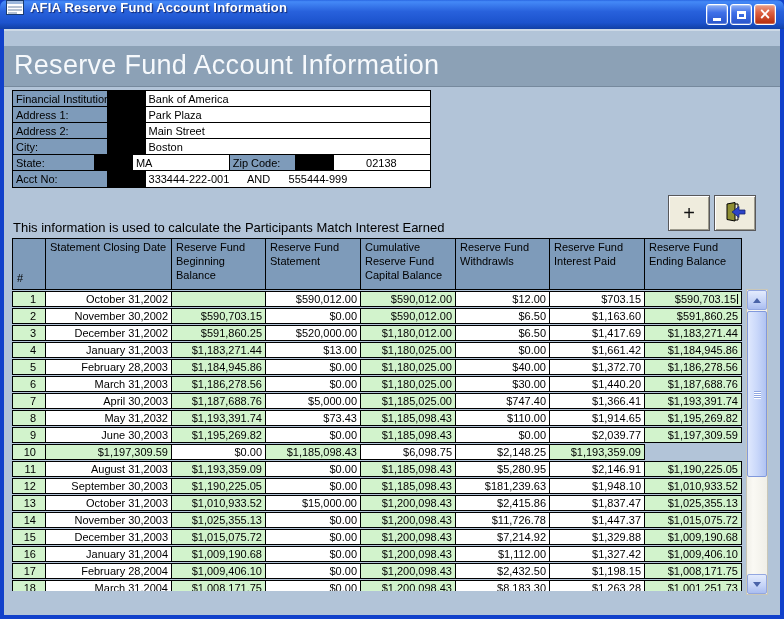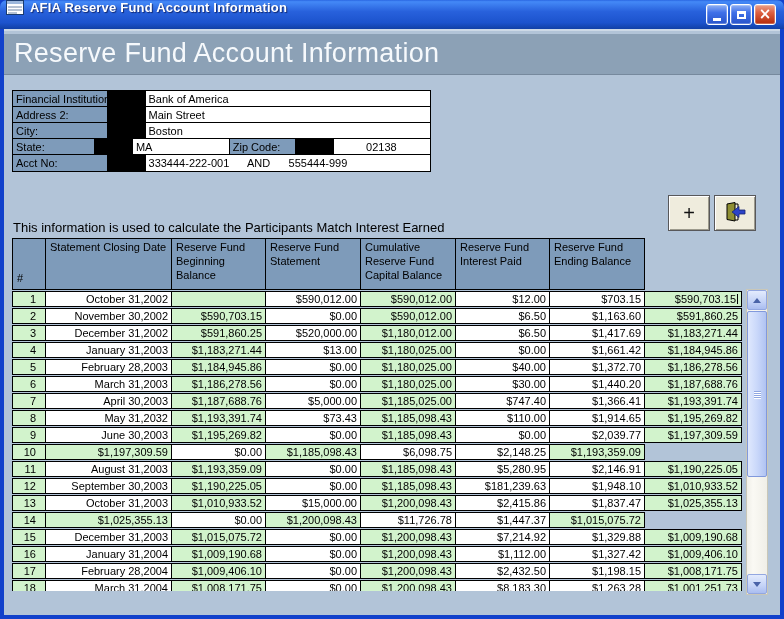--- a/index.html
+++ b/index.html
@@ -38,21 +38,21 @@
   .wbtn.close{background:linear-gradient(180deg,#eba088 0%,#dd6042 40%,#bb3313 90%);}
   .glyph-min{display:block;width:8px;height:3px;background:#fff;margin-top:9px;}
   .glyph-max{display:block;width:9px;height:8px;border:2px solid #fff;border-top-width:3px;}
   .glyph-close{color:#fff;font-size:15px;font-weight:bold;line-height:1;font-family:"DejaVu Sans",sans-serif;}
   
   .client{
     flex:1;margin:0 4px 4px 4px;position:relative;
     background:var(--body-bg);overflow:hidden;border-top:2px solid #cdd9e6;
   }
   .heading{
-    position:absolute;top:3px;left:0;width:100%;height:41px;
+    position:absolute;top:15px;left:0;width:100%;height:41px;
     background:var(--band-bg);border-bottom:1px solid #76899d;
     color:#f6f9fc;font-size:27px;padding:4px 0 0 10px;letter-spacing:.3px;
   }
   
   .info-table{
     position:absolute;top:59px;left:8px;width:419px;
     border:1px solid #000;background:#000;
   }
   .irow{display:flex;height:16px;}
   .icell{
@@ -160,20 +160,24 @@
   <div class="client">
 
     <div class="heading">Reserve Fund Account Information</div>
 
     <div class="info-table">
       <div class="irow">
         <div class="icell ilabel w-label">Financial Institution:</div>
         <div class="icell ivalue w-value">Bank of America</div>
       </div>
       <div class="irow">
+        <div class="icell ilabel w-label">Address 1:</div>
+        <div class="icell ivalue w-value">Park Plaza</div>
+      </div>
+      <div class="irow">
         <div class="icell ilabel w-label">Address 2:</div>
         <div class="icell ivalue w-value">Main Street</div>
       </div>
       <div class="irow">
         <div class="icell ilabel w-label">City:</div>
         <div class="icell ivalue w-value">Boston</div>
       </div>
       <div class="irow">
         <div class="icell ilabel w-label">State:</div>
         <div class="icell ivalue w-stateval">MA</div>
@@ -198,20 +202,21 @@
         </svg>
       </span>
     </button>
 
     <div class="grid-header" id="gridHeader">
         <div class="hcell c0">#</div>
         <div class="hcell c1">Statement Closing Date</div>
         <div class="hcell c2">Reserve Fund Beginning Balance</div>
         <div class="hcell c3">Reserve Fund Statement</div>
         <div class="hcell c4">Cumulative Reserve Fund Capital Balance</div>
+        <div class="hcell c5">Reserve Fund Withdrawls</div>
         <div class="hcell c6">Reserve Fund Interest Paid</div>
         <div class="hcell c7">Reserve Fund Ending Balance</div>
       </div>
     <div class="grid-rows" id="gridRows">
         <div class="grow">
           <div class="gcell c0 green">1</div>
           <div class="gcell c1 white">October 31,2002</div>
           <div class="gcell c2 green"></div>
           <div class="gcell c3 white">$590,012.00</div>
           <div class="gcell c4 green">$590,012.00</div>
@@ -333,20 +338,21 @@
           <div class="gcell c1 white">October 31,2003</div>
           <div class="gcell c2 green">$1,010,933.52</div>
           <div class="gcell c3 white">$15,000.00</div>
           <div class="gcell c4 green">$1,200,098.43</div>
           <div class="gcell c5 white">$2,415.86</div>
           <div class="gcell c6 white">$1,837.47</div>
           <div class="gcell c7 green">$1,025,355.13</div>
         </div>
         <div class="grow">
           <div class="gcell c0 green">14</div>
+          <div class="gcell c1 white">November 30,2003</div>
           <div class="gcell c2 green">$1,025,355.13</div>
           <div class="gcell c3 white">$0.00</div>
           <div class="gcell c4 green">$1,200,098.43</div>
           <div class="gcell c5 white">$11,726.78</div>
           <div class="gcell c6 white">$1,447.37</div>
           <div class="gcell c7 green">$1,015,075.72</div>
         </div>
         <div class="grow">
           <div class="gcell c0 green">15</div>
           <div class="gcell c1 white">December 31,2003</div>

